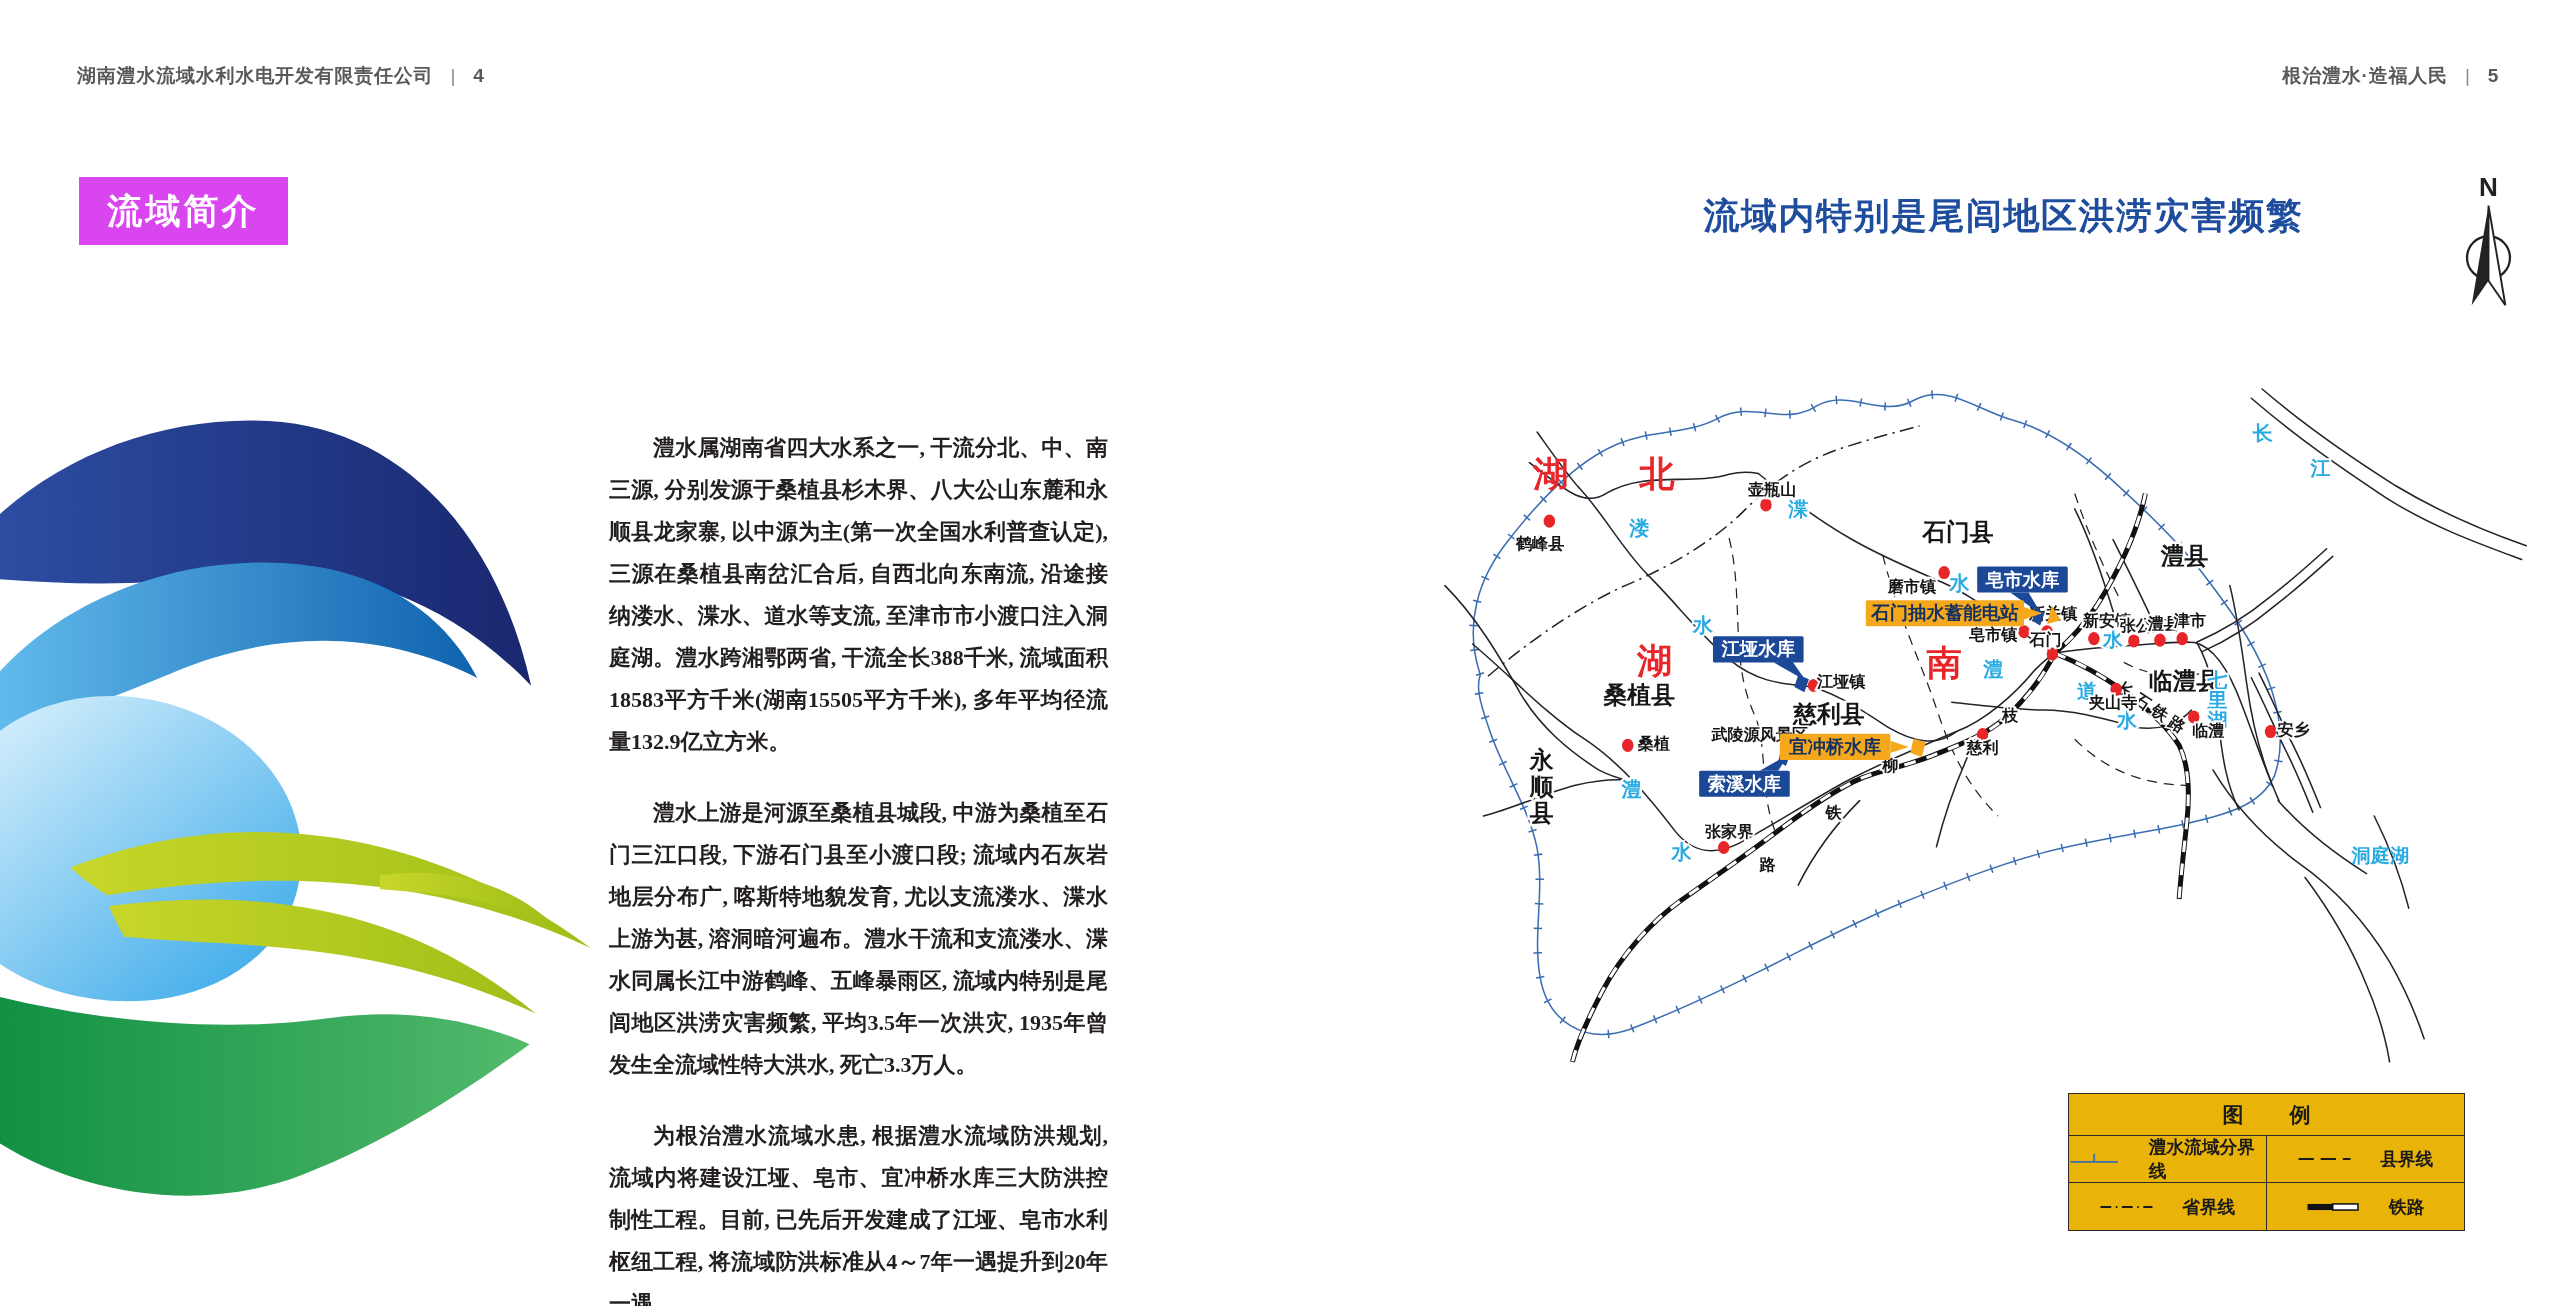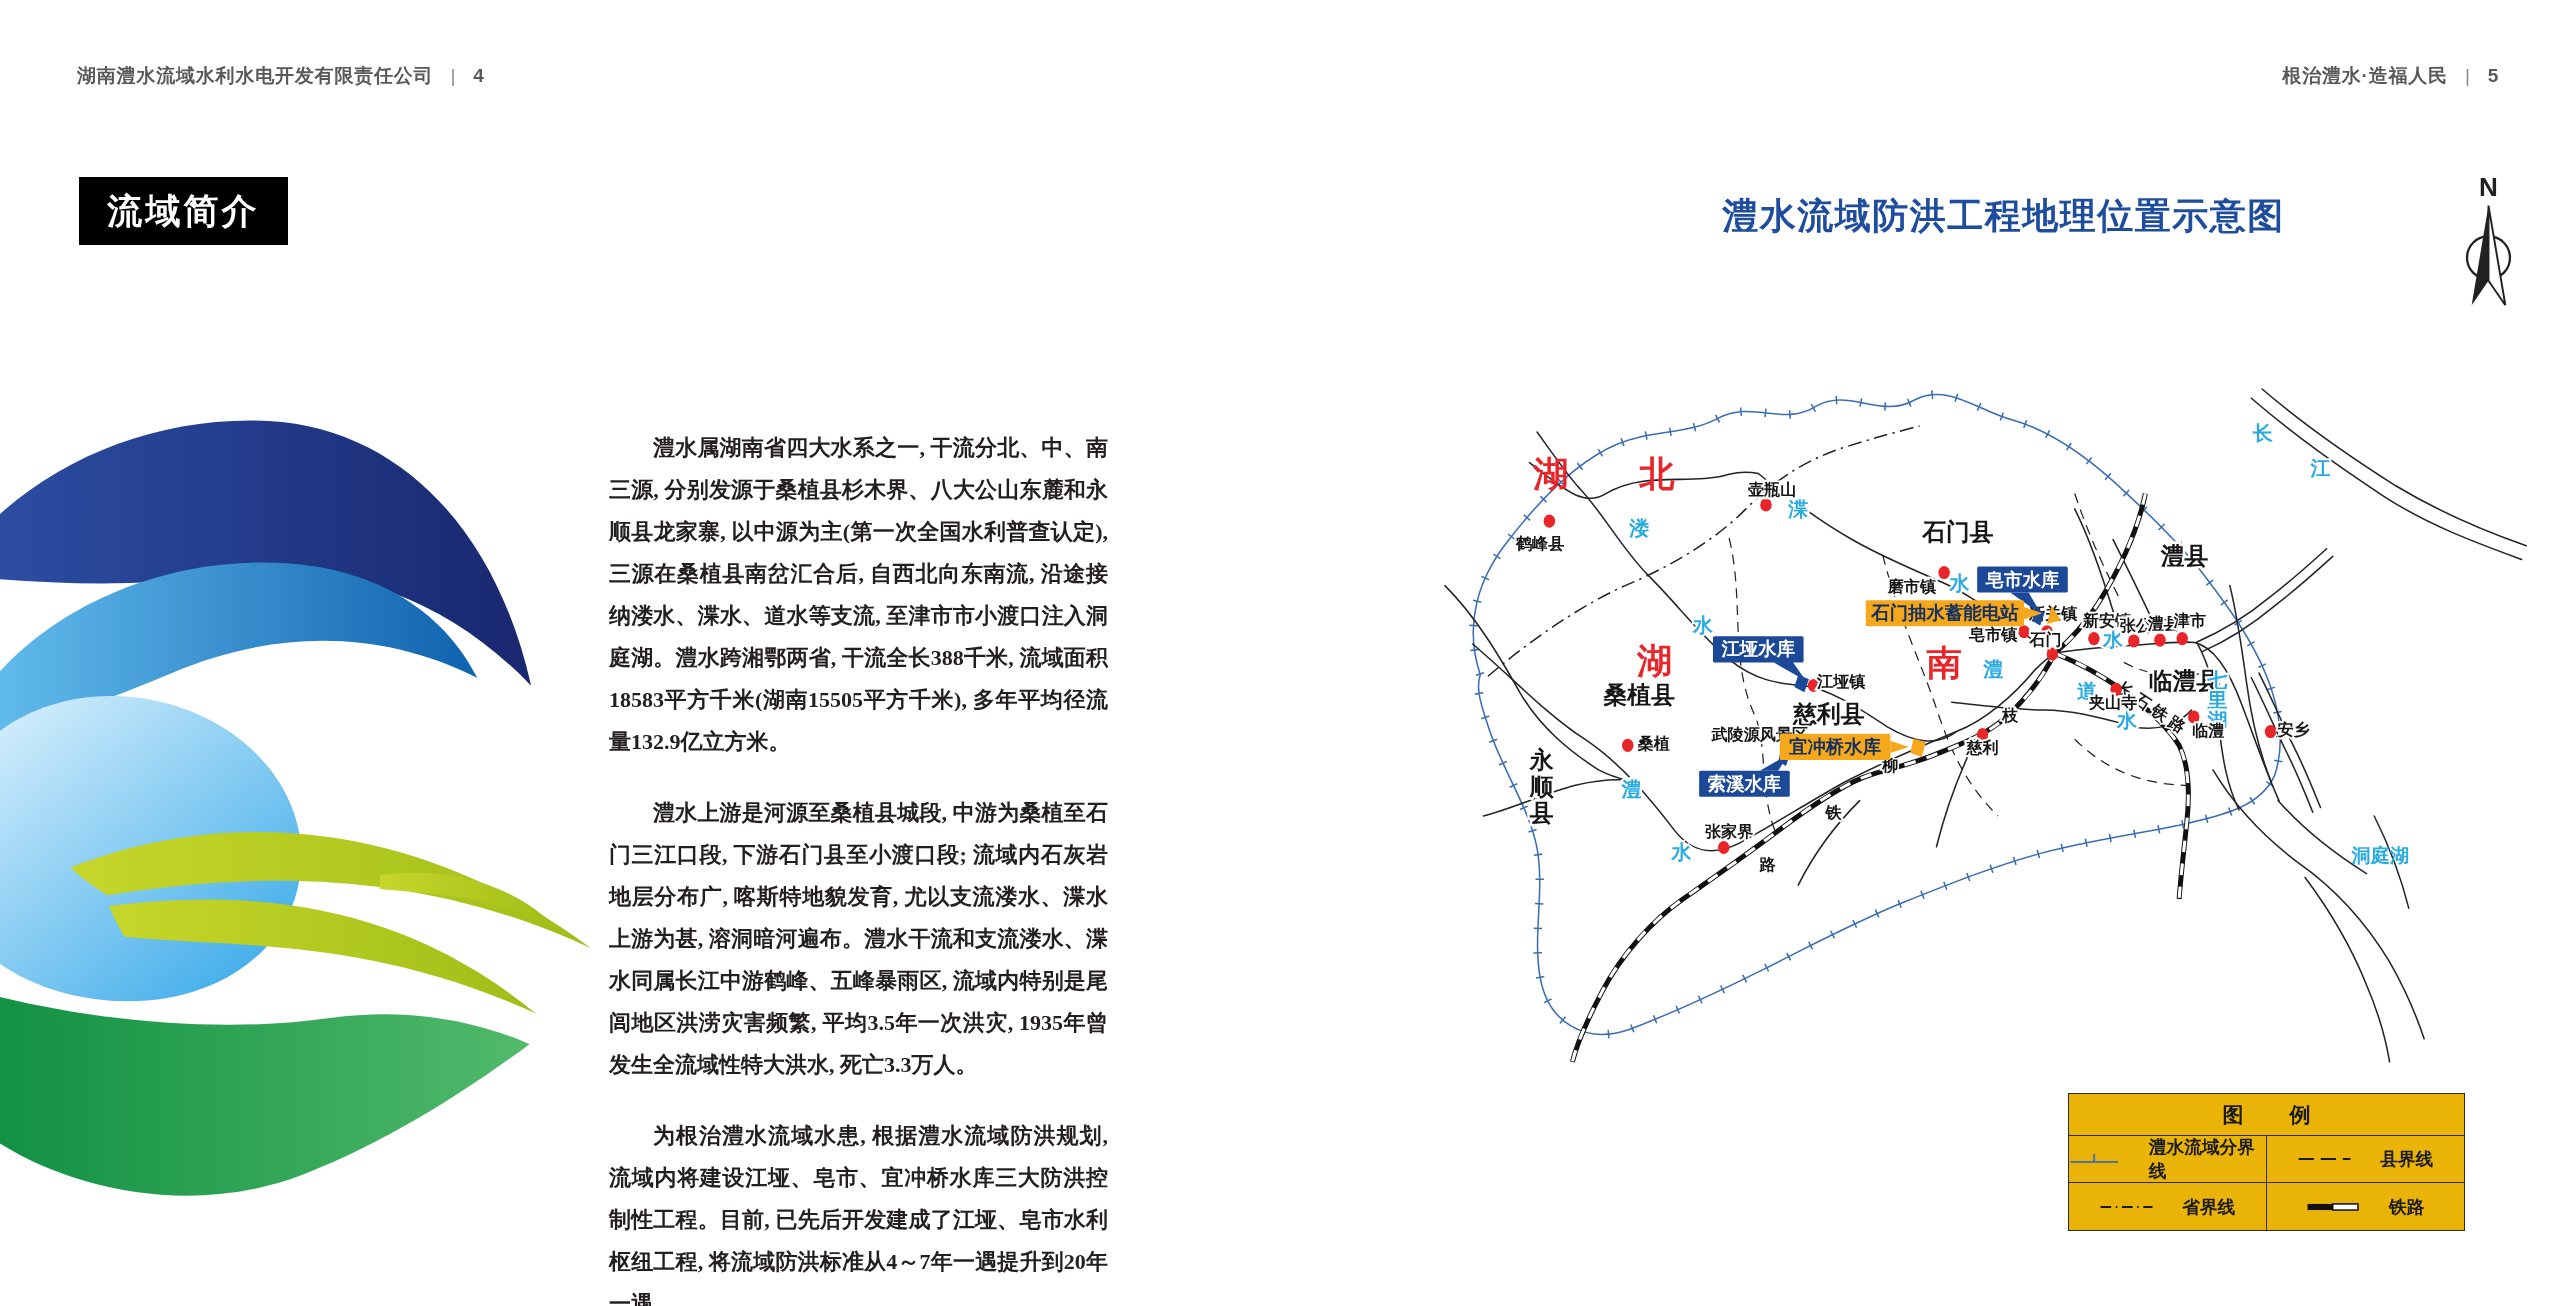--- a/index.html
+++ b/index.html
@@ -4,21 +4,21 @@
 <style>
   html,body{margin:0;padding:0;background:#777;}
   .canvas{position:relative;width:2576px;height:1306px;background:#fff;overflow:hidden;
           font-family:"Liberation Sans",sans-serif;}
   
   .hdr{position:absolute;top:63px;font-size:19px;font-weight:700;color:#58595b;letter-spacing:0.8px;}
   .hdr-left{left:77px;}
   .hdr-right{right:77px;text-align:right;margin-left:32px;}
   .hdr .sep{margin:0 17px;color:#8a8a8a;font-weight:400;}
   
-  .section-title{position:absolute;left:79px;top:177px;width:209px;height:68px;background:#000000;
+  .section-title{position:absolute;left:79px;top:177px;width:209px;height:68px;background:#d946ef;
                  color:#fff;font-size:35px;font-weight:700;letter-spacing:3.1px;
                  display:flex;align-items:center;justify-content:center;}
   .logo{position:absolute;left:0;top:367px;width:614px;height:860px;}
   .bodytext{position:absolute;left:609px;top:415px;width:499px;color:#231f20;
             font-family:"Liberation Serif","DejaVu Serif",serif;
             font-size:22px;line-height:42px;font-weight:700;text-align:justify;}
   .bodytext p{margin:12px 0 29px 0;text-indent:2em;}
   
   .map-title{position:absolute;left:1658px;top:192px;width:691px;text-align:center;
              color:#1e4d9e;font-size:36px;font-weight:700;letter-spacing:1.5px;}
@@ -104,21 +104,21 @@
     <path fill="url(#gLime)" d="M 142,702 C 335,678 525,700 698,842 C 480,742 300,756 162,742 C 154,728 147,715 142,702 Z"></path>
     <path fill="url(#gGreen)" d="M -10,818 C 125,852 290,868 430,848 C 545,832 635,858 690,882 C 618,935 515,1005 395,1052 C 255,1106 95,1075 -10,1005 Z"></path>
   </svg>
 
   <div class="bodytext">
     <p>澧水属湖南省四大水系之一, 干流分北、中、南三源, 分别发源于桑植县杉木界、八大公山东麓和永顺县龙家寨, 以中源为主(第一次全国水利普查认定), 三源在桑植县南岔汇合后, 自西北向东南流, 沿途接纳溇水、渫水、道水等支流, 至津市市小渡口注入洞庭湖。澧水跨湘鄂两省, 干流全长388千米, 流域面积18583平方千米(湖南15505平方千米), 多年平均径流量132.9亿立方米。</p>
     <p>澧水上游是河源至桑植县城段, 中游为桑植至石门三江口段, 下游石门县至小渡口段; 流域内石灰岩地层分布广, 喀斯特地貌发育, 尤以支流溇水、渫水上游为甚, 溶洞暗河遍布。澧水干流和支流溇水、渫水同属长江中游鹤峰、五峰暴雨区, 流域内特别是尾闾地区洪涝灾害频繁, 平均3.5年一次洪灾, 1935年曾发生全流域性特大洪水, 死亡3.3万人。</p>
     <p>为根治澧水流域水患, 根据澧水流域防洪规划, 流域内将建设江垭、皂市、宜冲桥水库三大防洪控制性工程。目前, 已先后开发建成了江垭、皂市水利枢纽工程, 将流域防洪标准从4～7年一遇提升到20年一遇。</p>
   </div>
 
-  <div class="map-title">澧水流域防洪工程地理位置示意图</div>
+  <div class="map-title">流域内特别是尾闾地区洪涝灾害频繁</div>
 
   <svg class="compass" width="69" height="146" viewBox="0 0 90 190">
     <text x="45" y="42" text-anchor="middle" font-size="34" font-weight="700" fill="#222">N</text>
     <circle cx="45" cy="122" r="28" fill="none" stroke="#222" stroke-width="3"></circle>
     <polygon points="45,54 23,184 45,152" fill="#222"></polygon>
     <polygon points="45,54 67,184 45,152" fill="#fff" stroke="#222" stroke-width="2.5"></polygon>
   </svg>
 
   <svg class="mapsvg" width="1106" height="768" viewBox="1860 450 1440 1000">
 

